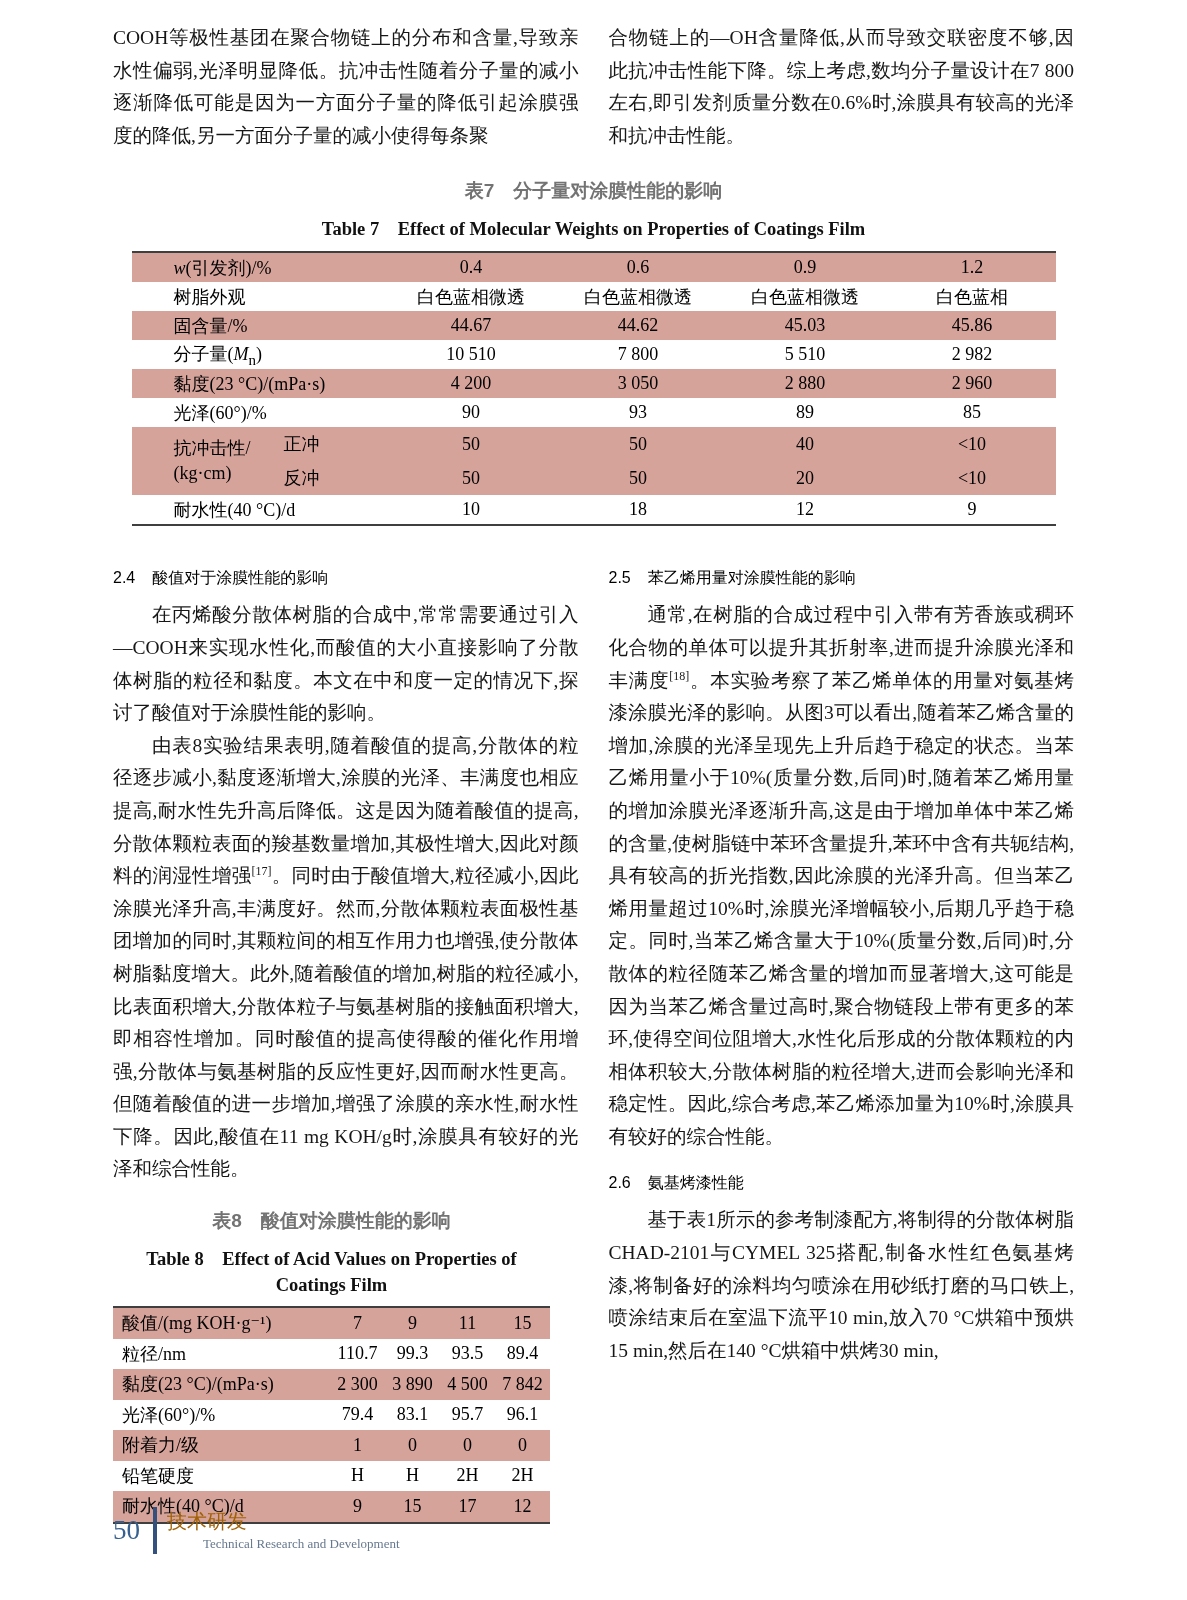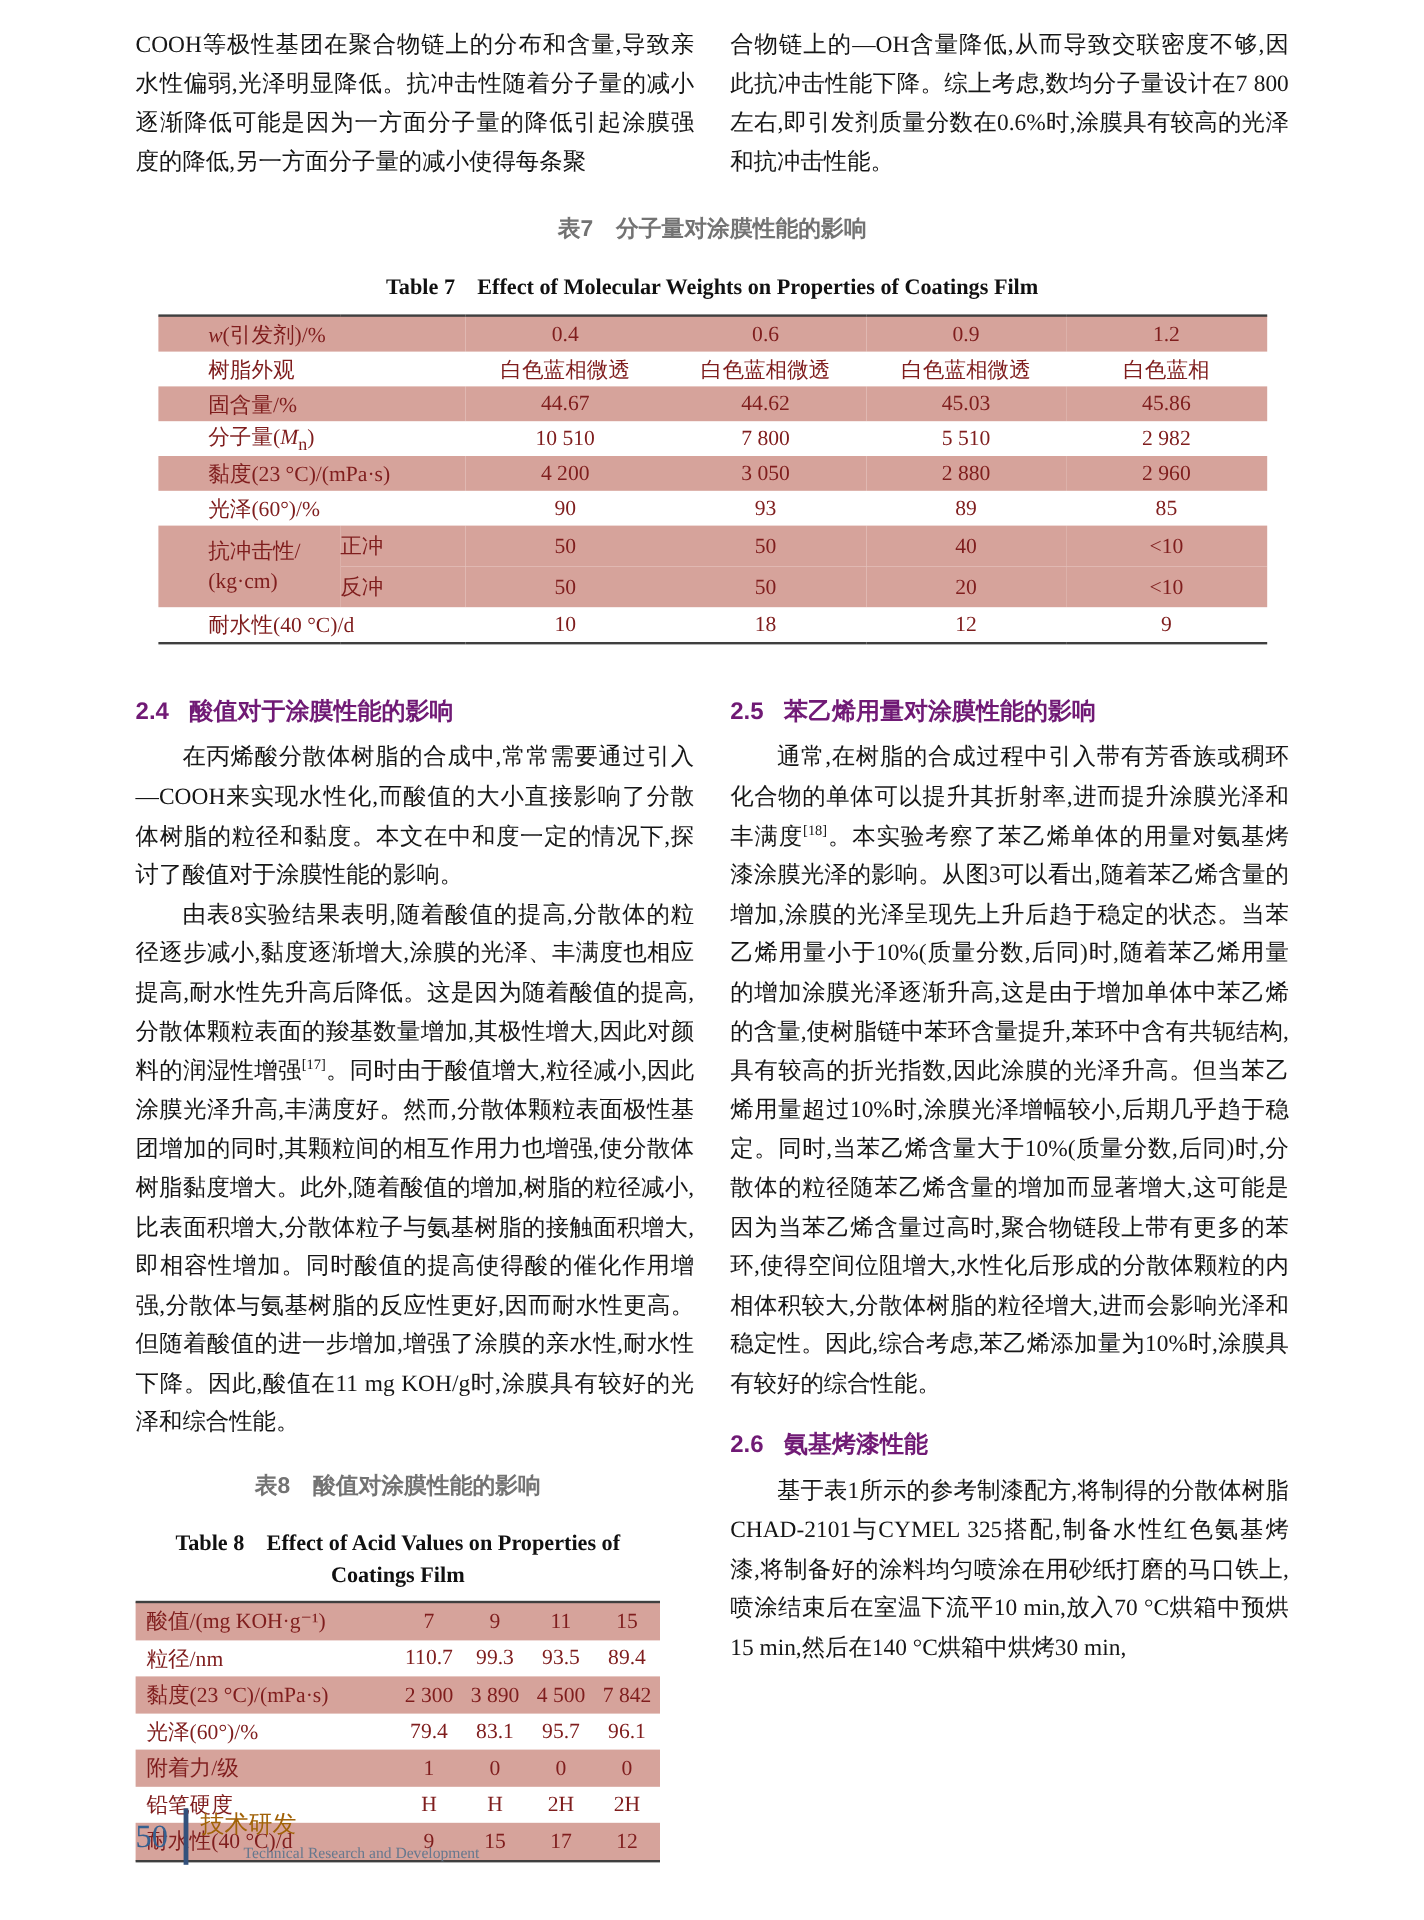--- a/index.html
+++ b/index.html
@@ -31,37 +31,37 @@
   .para {
     margin:0; font-size:19.5px; line-height:32.6px;
     text-align:justify; color:#161616;
   }
   .para.indent { text-indent:2em; }
   .para sup { font-size:12px; line-height:0; }
   .intro-row { margin-top:22px; }
   
   .sec-heading {
     font-family:"Liberation Sans","DejaVu Sans",sans-serif;
-    font-weight:bold; font-size:20px; color:#701a75;
+    font-weight:normal; font-size:16px; color:#000000;
     margin:20px 0 10px 0;
   }
   .sec-heading .sec-num { margin-right:17px; }
   
   .tbl-title-zh {
     text-align:center; font-family:"Liberation Sans","DejaVu Sans",sans-serif;
     font-weight:bold; font-size:19px; color:#737373;
   }
   .tbl-title-en {
     text-align:center; font-weight:bold; font-size:18.5px; color:#111;
-    margin-top:23px; line-height:26px;
+    margin-top:12px; line-height:26px;
   }
   table.data-table {
     border-collapse:collapse; width:100%;
     border-top:2px solid #3f3f3f; border-bottom:2px solid #3f3f3f;
-    font-size:18px; color:#7f1d1d;
+    font-size:18px; color:#000000;
   }
   table.data-table td { padding:0; text-align:center; vertical-align:middle; }
   tr.shade { background:#d6a39b; }
   
   .table7-block { width:924px; margin:26px auto 0 auto; }
   .table7-block table { margin-top:9px; }
   table.t7 td { height:29px; }
   table.t7 td.lab { text-align:left; padding-left:42px; }
   table.t7 td.lab-imp { padding-left:42px; text-align:left; line-height:25px; }
   table.t7 tr.imp td { height:34px; }

